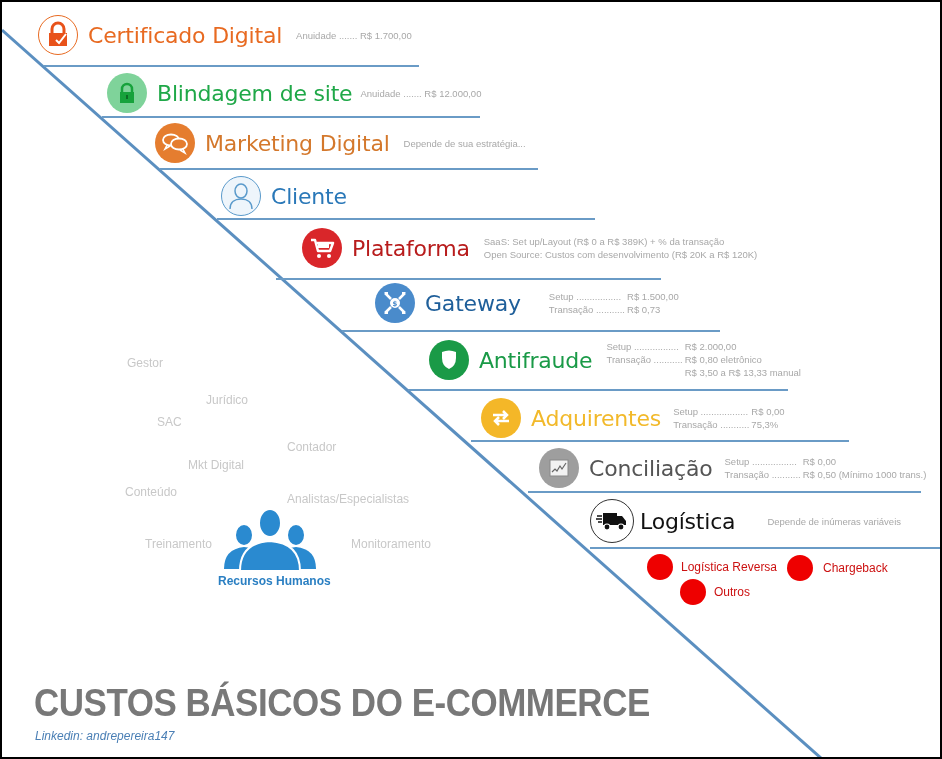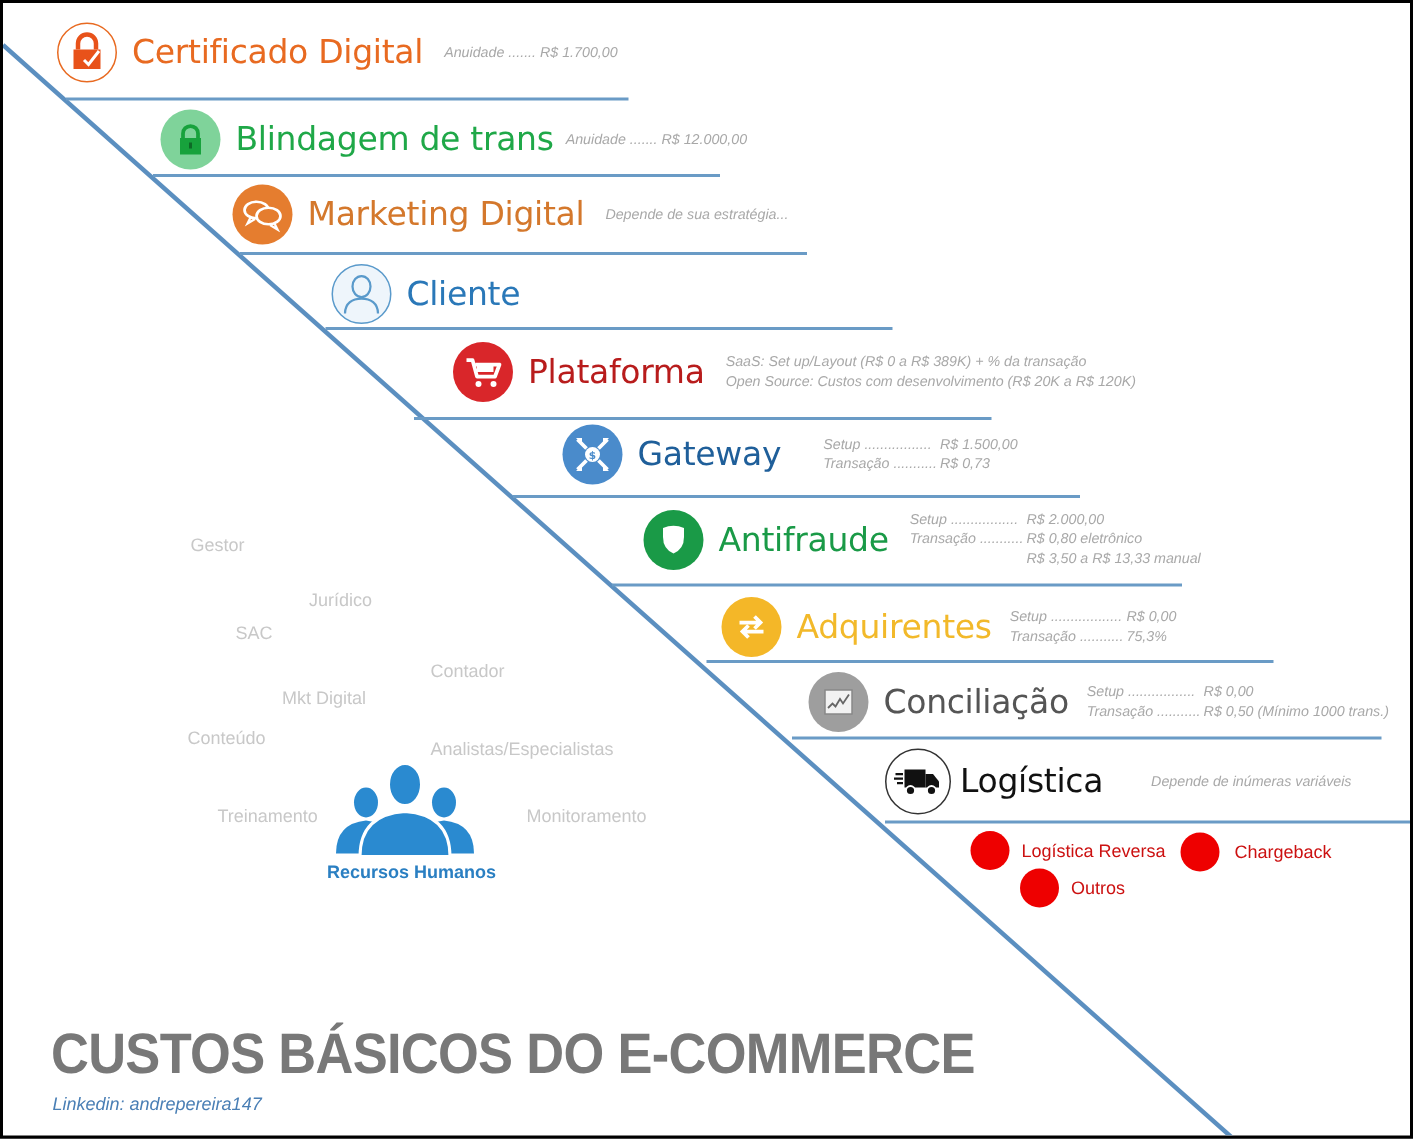--- a/index.html
+++ b/index.html
@@ -11,21 +11,21 @@
   }
   .diag { position: absolute; left: 0; top: 0; }
   .hline { position: absolute; height: 2px; background: #6a9bc6; }
   .row { position: absolute; display: flex; align-items: center; }
   .icon {
     width: 40px; height: 40px; border-radius: 50%; flex: 0 0 40px;
     display: flex; align-items: center; justify-content: center;
     box-sizing: border-box;
   }
   .title { font-size: 22px; margin-left: 10px; white-space: nowrap; letter-spacing: -0.2px; }
-  .desc { font-size: 9.5px; color: #a8a8a8; margin-left: 14px; line-height: 13px; white-space: nowrap; font-family: "Liberation Sans", sans-serif; font-style: italic; }
+  .desc { font-size: 9.5px; color: #a8a8a8; margin-left: 14px; line-height: 13px; white-space: nowrap; font-family: "Liberation Sans", sans-serif; }
   .desc-grid { display: grid; grid-template-columns: auto auto; column-gap: 2px; }
   .hr-word { position: absolute; font-size: 12px; color: #c8c8c8; font-family: "Liberation Sans", sans-serif; white-space: nowrap; }
   .extra { position: absolute; display: flex; align-items: center; }
   .dot { width: 26px; height: 26px; border-radius: 50%; background: #ee0000; }
   .extra-label { font-size: 12px; color: #cc1111; margin-left: 8px; font-family: "Liberation Sans", sans-serif; }
   #main-title {
     position: absolute; left: 32px; top: 680px; font-size: 38px; font-weight: bold;
     color: #787878; font-family: "Liberation Sans", sans-serif; letter-spacing: -0.5px;
     transform: scaleX(0.92); transform-origin: left center;
   }
@@ -69,21 +69,21 @@
   </div>
 
   <div class="row" style="left:105px;top:71px;">
     <div class="icon" style="background:#7fd39a;">
       <svg width="24" height="24" viewBox="0 0 24 24">
         <path d="M7 11 V8 a5 5 0 0 1 10 0 V11" fill="none" stroke="#17a23c" stroke-width="2.5"></path>
         <rect x="5" y="11" width="14" height="11" fill="#17a23c"></rect>
         <rect x="11" y="14" width="2" height="4" fill="#0d6a26"></rect>
       </svg>
     </div>
-    <span class="title" style="color:#1fa848;">Blindagem de trans</span>
+    <span class="title" style="color:#1fa848;">Blindagem de site</span>
     <span class="desc" style="margin-left:8px;">Anuidade ....... R$ 12.000,00</span>
   </div>
 
   <div class="row" style="left:153px;top:121px;">
     <div class="icon" style="background:#e57d2f;">
       <svg width="28" height="24" viewBox="0 0 28 24">
         <ellipse cx="10" cy="9" rx="8" ry="5.5" fill="none" stroke="#fff" stroke-width="1.8"></ellipse>
         <path d="M6 14 l-2 4 l5 -3" fill="none" stroke="#fff" stroke-width="1.5"></path>
         <ellipse cx="18" cy="13" rx="8" ry="5.5" fill="#e57d2f" stroke="#fff" stroke-width="1.8"></ellipse>
         <path d="M22 18 l2 4 l-5 -3" fill="none" stroke="#fff" stroke-width="1.5"></path>

